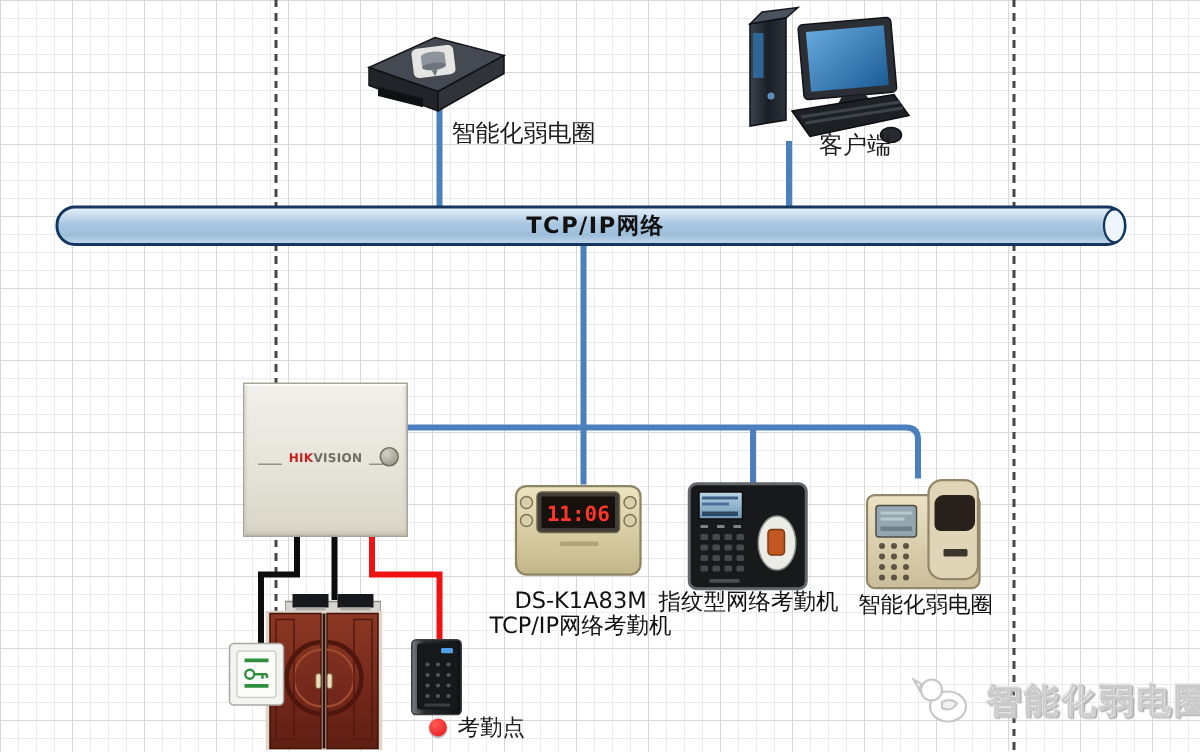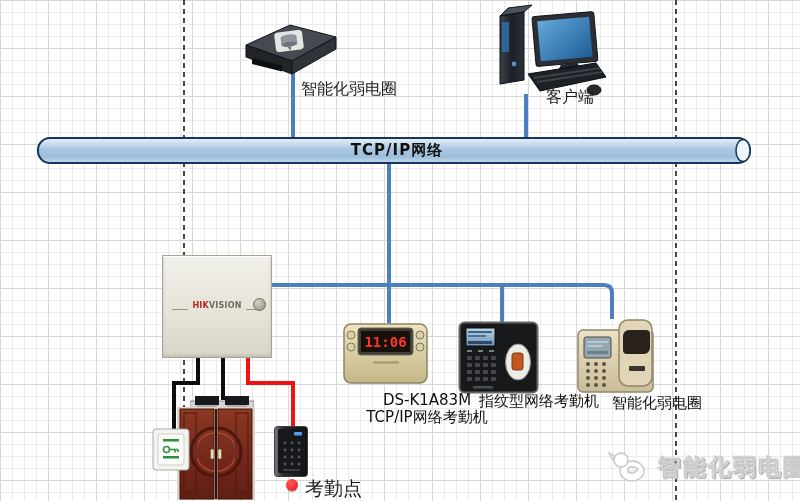--- a/index.html
+++ b/index.html
@@ -21,21 +21,21 @@
     opacity:.85;
   }
   
   .pipe-label{
     position:absolute;left:36px;top:141px;width:722px;text-align:center;
     font-size:15px;font-weight:bold;color:#111;letter-spacing:1px;z-index:6;
   }
   
   .node-label{position:absolute;color:#1c1c1c;font-size:16px;z-index:7;white-space:nowrap;}
   .dev-label{position:absolute;width:150px;text-align:center;color:#111;
-    font-size:15px;line-height:17px;z-index:7;white-space:nowrap;padding-left:40px;}
+    font-size:15px;line-height:17px;z-index:7;white-space:nowrap;}
   
   .panel{
     position:absolute;left:162px;top:255px;width:108px;height:101px;z-index:5;
     background:linear-gradient(180deg,#f1f0ea 0%,#e6e3d9 55%,#d9d5c8 100%);
     border:1px solid #a8a498;box-shadow:inset 0 1px 0 #ffffff, inset 0 -2px 3px #c2beb0;
   }
   .panel-logo-row{
     position:absolute;left:0;top:42px;width:100%;height:12px;
     display:flex;align-items:flex-end;justify-content:center;gap:4px;
   }
@@ -333,21 +333,21 @@
         <circle cx="18" cy="31" r="1.4"></circle>
         <circle cx="25" cy="31" r="1.4"></circle>
       <circle cx="11" cy="38" r="1.4"></circle>
         <circle cx="18" cy="38" r="1.4"></circle>
         <circle cx="25" cy="38" r="1.4"></circle>
     </g>
     <rect x="9" y="43" width="17" height="2" fill="#3a3d41"></rect>
   </svg>
 
   <div class="att-dot"></div>
-  <div class="node-label" style="left:305px;top:476px;font-size:19px">考勤点</div>
+  <div class="node-label" style="left:305px;top:476px;font-size:15px">考勤点</div>
 
   <div class="watermark">
     <svg width="42" height="42" viewBox="0 0 42 42">
       <g fill="#ffffff" stroke="#c7c7c7" stroke-width="1.4">
         <ellipse cx="24" cy="25" rx="12" ry="10"></ellipse>
         <circle cx="13" cy="14" r="7"></circle>
         <polygon points="6,10 1,7 5,14"></polygon>
         <path d="M20 22 q6 -3 10 1 q-4 6 -10 3 z" fill="#f2f2f2"></path>
       </g>
     </svg>

